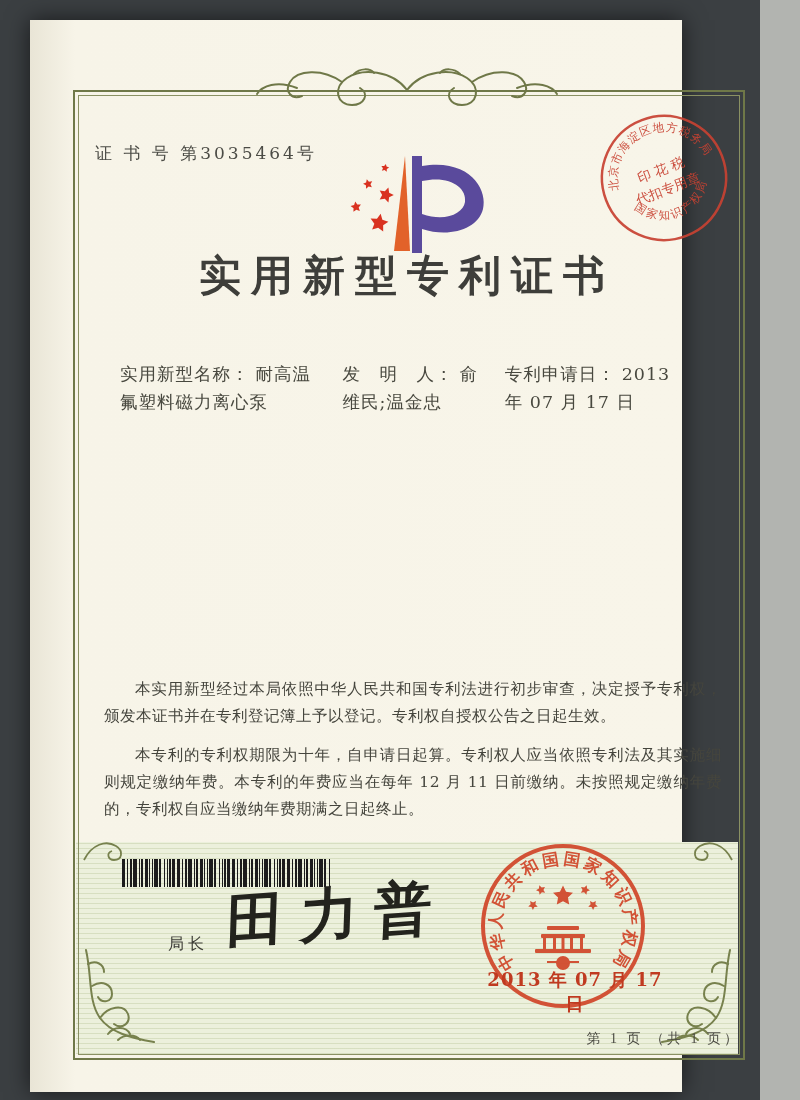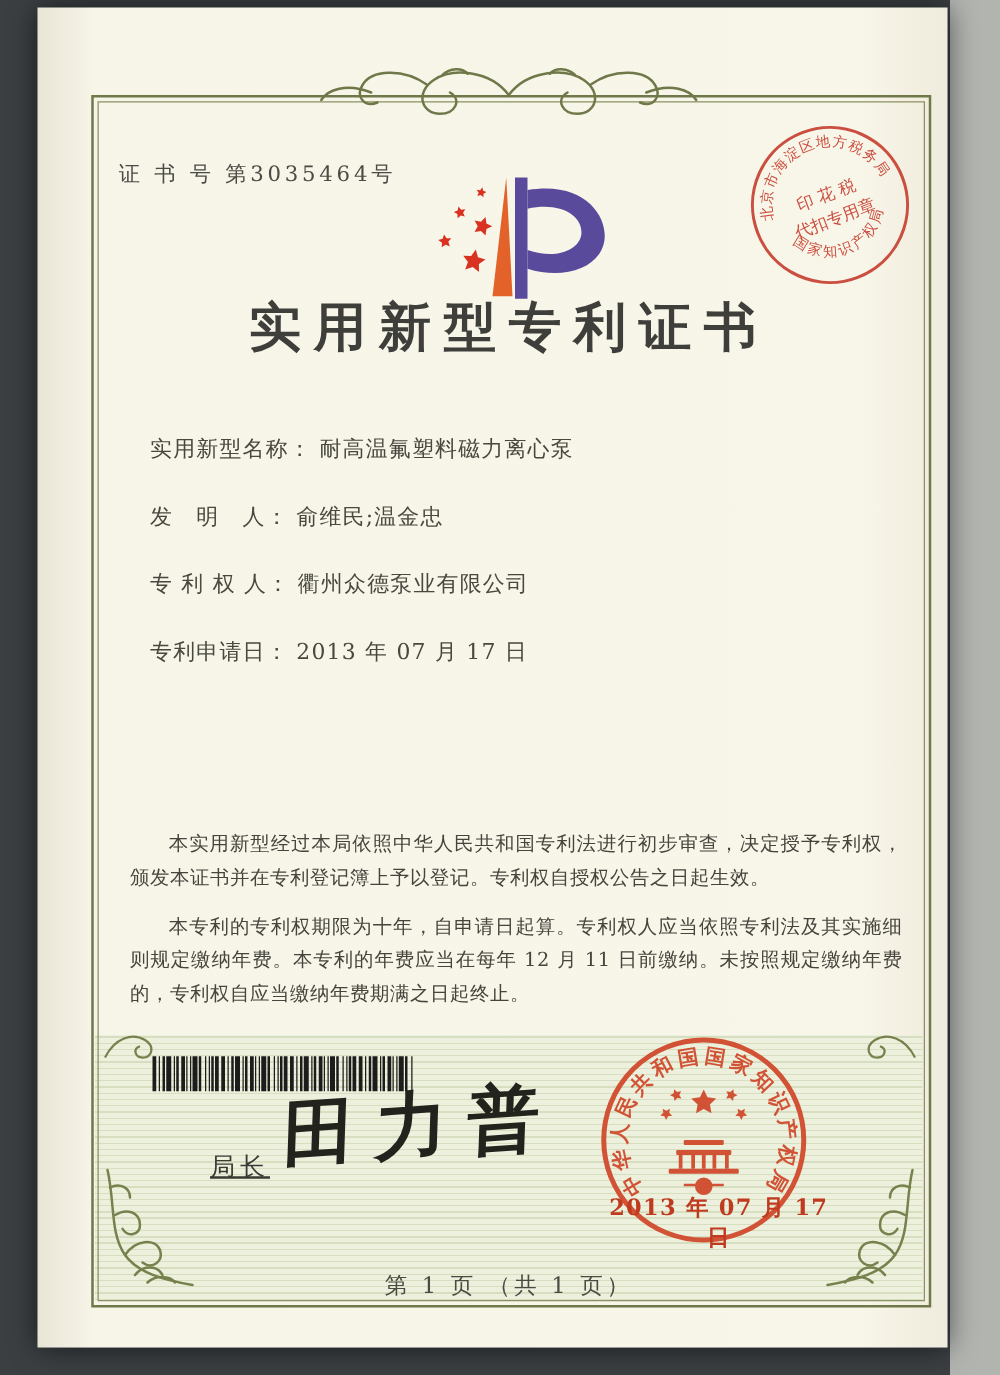--- a/index.html
+++ b/index.html
@@ -3,21 +3,21 @@
 <meta charset="utf-8">
 <style>
   html,body{margin:0;padding:0;}
   body{
     width:800px;height:1100px;position:relative;overflow:hidden;
     background:#3b3f42;
     font-family:"DejaVu Serif","Liberation Serif",serif;
   }
   .scan-right{position:absolute;top:0;right:0;width:40px;height:1100px;background:#b2b4b0;}
   .paper{
-    position:absolute;left:30px;top:6px;width:728px;height:1072px;
+    position:absolute;left:30px;top:20px;width:652px;height:1072px;
     background:linear-gradient(90deg,#e9e5d6 0px,#f7f4e8 45px,#f8f5e9 660px,#efecdd 728px);
     box-shadow:0 0 22px rgba(0,0,0,0.6);
   }
   .frame{
     position:absolute;left:43px;top:70px;width:668px;height:966px;
     border:2px solid #6f7848;
   }
   .frame-inner{position:absolute;left:3px;top:3px;right:3px;bottom:3px;border:1px solid #8a9163;}
   .ornament-top{position:absolute;left:212px;top:40px;}
   .cert-no{
@@ -26,50 +26,50 @@
   .stamp-top{
     position:absolute;left:566px;top:90px;transform:rotate(-21deg);opacity:.92;
   }
   .logo{position:absolute;left:302px;top:134px;}
   .title{
     position:absolute;left:43px;top:228px;width:668px;text-align:center;
     font-size:42px;font-weight:700;letter-spacing:10px;color:#3e3e3a;
   }
   .fields{
     position:absolute;left:90px;top:340px;width:560px;
-    display:flex;flex-direction:column;gap:26px;
+    display:flex;flex-direction:row;gap:26px;
   }
   .field-row{font-size:17.5px;color:#48483f;line-height:28px;letter-spacing:1px;}
   .f-label{margin-right:6px;}
   .paras{
     position:absolute;left:62px;top:644px;width:642px;color:#45453d;
   }
   .paras p{
     margin:12px;font-size:15.5px;line-height:1.74;text-indent:2em;text-align:justify;
     letter-spacing:.5px;
   }
   .band{
     position:absolute;left:46px;top:822px;width:662px;height:212px;
     background-color:#ecf0dc;
     background-image:repeating-linear-gradient(0deg,rgba(140,160,95,.22) 0 1px,rgba(0,0,0,0) 1px 5px);
   }
   .barcode{position:absolute;left:90px;top:838px;}
-  .sig-title{position:absolute;left:138px;top:914px;font-size:20px;color:#3a3a34;letter-spacing:4px;text-decoration:underline;}
+  .sig-title{position:absolute;left:138px;top:914px;font-size:16px;color:#3a3a34;letter-spacing:4px;}
   .sig-name{
     position:absolute;left:196px;top:856px;font-size:58px;color:#23231d;
     transform:rotate(-4deg) skewX(-6deg);letter-spacing:16px;font-weight:600;
   }
   .seal{position:absolute;left:447px;top:820px;opacity:.94;}
   .seal-date{
     position:absolute;left:455px;top:948px;width:180px;text-align:center;
     font-size:18px;color:#c03a20;letter-spacing:1px;font-weight:600;z-index:4;
   }
   .footer{
-    position:absolute;left:43px;top:1010px;width:668px;text-align:center;
-    font-size:18px;color:#4b4b43;letter-spacing:3px;
+    position:absolute;left:43px;top:1010px;width:668px;text-align:right;
+    font-size:14px;color:#4b4b43;letter-spacing:3px;font-family:Liberation Serif, serif;
   }
   .corner-bl{position:absolute;left:48px;top:926px;}
   .corner-br{position:absolute;left:628px;top:926px;transform:scaleX(-1);}
   .curl-tl{position:absolute;left:52px;top:816px;}
   .curl-tr{position:absolute;left:658px;top:816px;transform:scaleX(-1);}
   svg{display:block;}
   text{font-family:"DejaVu Serif","Liberation Serif",serif;}
 </style>
 </head>
 <body>
@@ -138,23 +138,20 @@
   </div>
 
   <div class="title">实用新型专利证书</div>
 
   <div class="fields">
     <div class="field-row">
       <span class="f-label">实用新型名称：</span><span class="f-value">耐高温氟塑料磁力离心泵</span>
     </div>
     <div class="field-row">
       <span class="f-label">发　明　人：</span><span class="f-value">俞维民;温金忠</span>
-    </div>
-    <div class="field-row">
-      <span class="f-label">专 利 权 人：</span><span class="f-value">衢州众德泵业有限公司</span>
     </div>
     <div class="field-row">
       <span class="f-label">专利申请日：</span><span class="f-value">2013 年 07 月 17 日</span>
     </div>
   </div>
 
   <div class="paras">
     <p>本实用新型经过本局依照中华人民共和国专利法进行初步审查，决定授予专利权，颁发本证书并在专利登记簿上予以登记。专利权自授权公告之日起生效。</p>
     <p>本专利的专利权期限为十年，自申请日起算。专利权人应当依照专利法及其实施细则规定缴纳年费。本专利的年费应当在每年 12 月 11 日前缴纳。未按照规定缴纳年费的，专利权自应当缴纳年费期满之日起终止。</p>
   </div>

